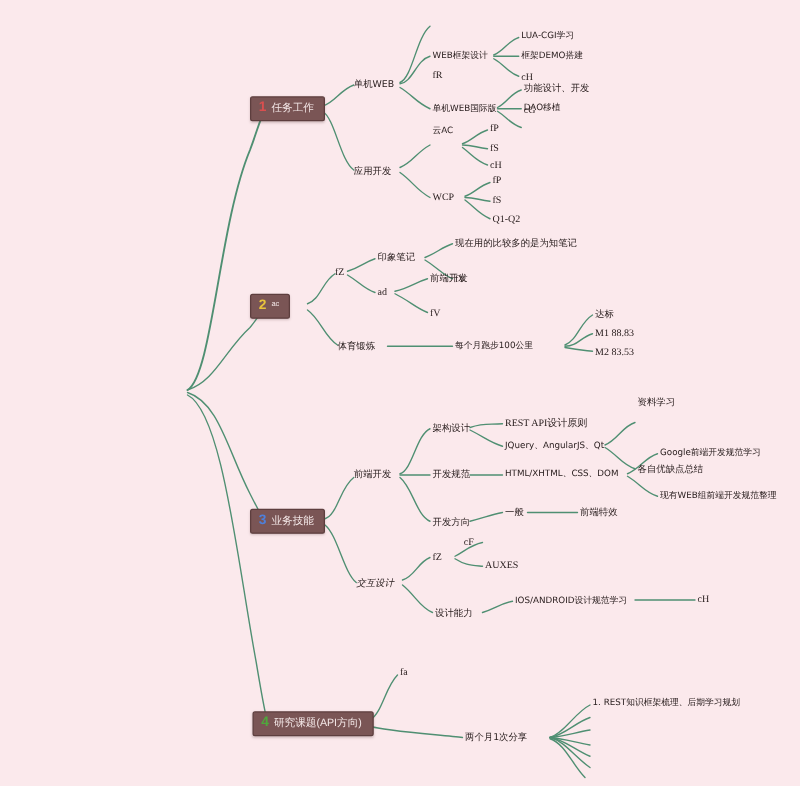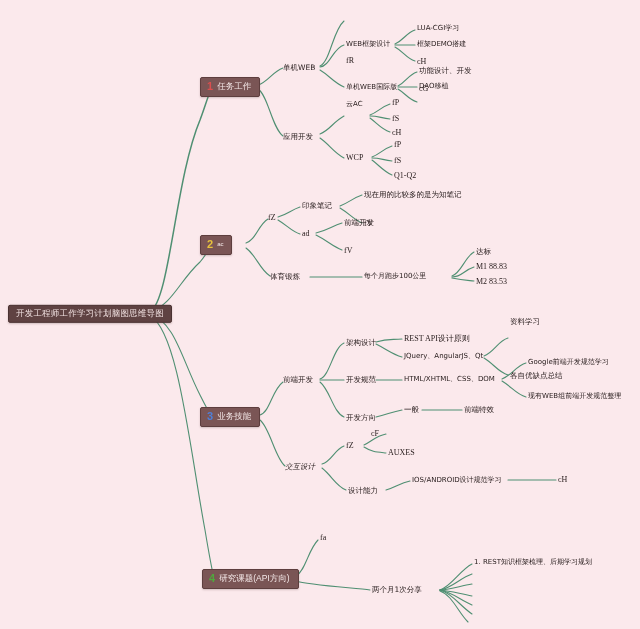--- a/index.html
+++ b/index.html
@@ -180,21 +180,20 @@
       <path d="M440,590 C 452,586 460,570 472,564"></path>
       <path d="M440,590 C 452,588 460,578 472,574"></path>
       <path d="M440,590 C 452,589 460,586 472,584"></path>
       <path d="M440,590 C 452,591 460,594 472,596"></path>
       <path d="M440,590 C 452,592 460,600 472,605"></path>
       <path d="M440,590 C 452,593 460,606 472,614"></path>
       <path d="M440,591 C 452,595 458,612 468,622"></path>
     </g>
   </svg>
 
-  <div class="node root" style="left:8px; top:314px;">开发工程师工作学习计划脑图思维导图</div>
 
   <div class="node branch" style="left:200px; top:87px;">
     <span class="num n1">1</span>
     <span class="blabel">任务工作</span>
   </div>
 
   <div class="node leaf cjk" style="left:283px; top:68px;">单机WEB</div>
   <div class="node leaf cjk" style="left:283px; top:137px;">应用开发</div>
 
   <div class="node leaf lat" style="left:346px; top:20px;margin-top:41px;">fR</div>

